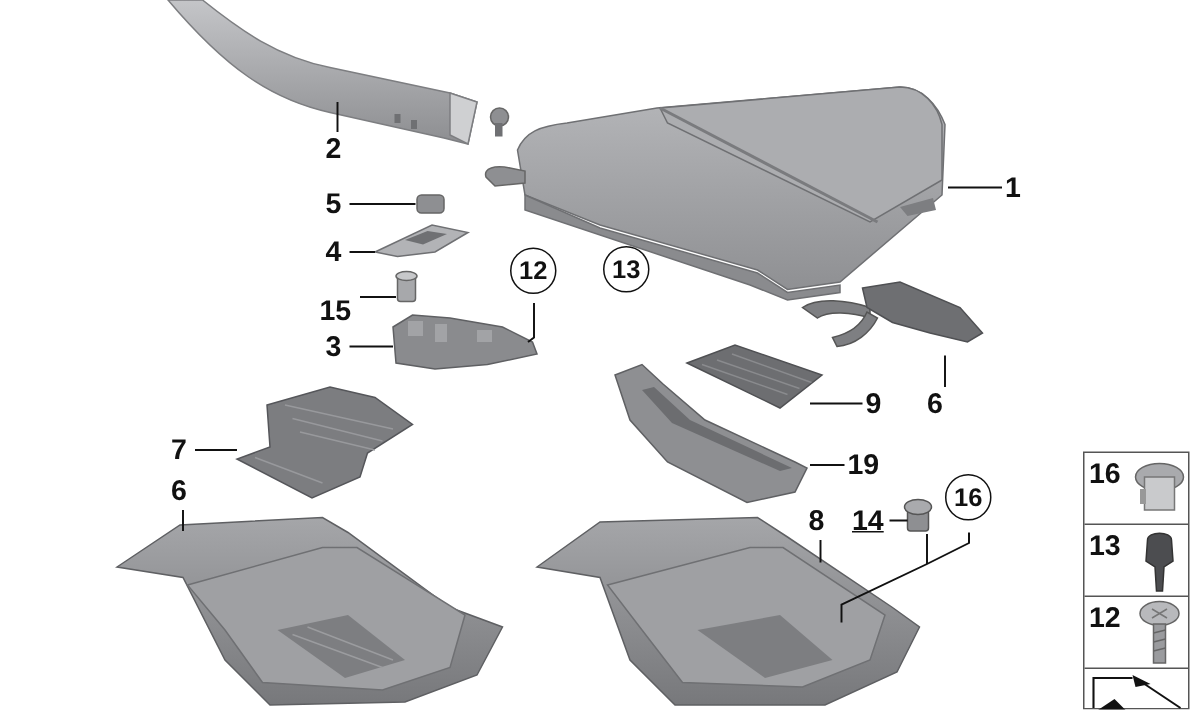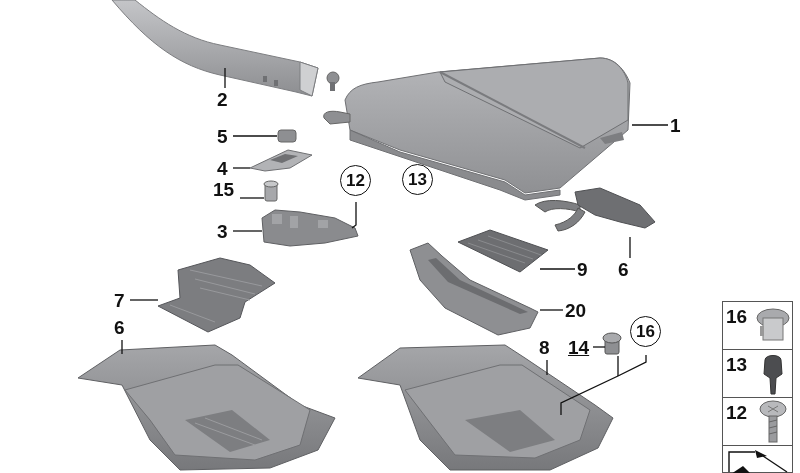--- a/index.html
+++ b/index.html
@@ -134,24 +134,24 @@
 
 <span class="lbl" style="left:670px;top:116px;">1</span>
 <span class="lbl" style="left:217px;top:90px;">2</span>
 <span class="lbl" style="left:217px;top:222px;">3</span>
 <span class="lbl" style="left:217px;top:159px;">4</span>
 <span class="lbl" style="left:217px;top:127px;">5</span>
 <span class="lbl" style="left:114px;top:318px;">6</span>
 <span class="lbl" style="left:114px;top:291px;">7</span>
 <span class="lbl" style="left:539px;top:338px;">8</span>
 <span class="lbl" style="left:577px;top:260px;">9</span>
-<span class="lbl" style="left:565px;top:301px;">20</span>
+<span class="lbl" style="left:565px;top:301px;">19</span>
 <span class="lbl" style="left:618px;top:260px;">6</span>
 <span class="lbl" style="left:568px;top:338px;text-decoration:underline;">14</span>
-<span class="lbl" style="left:213px;top:180px;">15</span>
+<span class="lbl" style="left:213px;top:198px;">15</span>
 
 <div class="circ" style="left:340px;top:165px;">12</div>
 <div class="circ" style="left:402px;top:164px;">13</div>
 <div class="circ" style="left:630px;top:316px;">16</div>
 
 
 <div class="legend">
   <div class="legend-cell" style="top:0;height:48px;">
     <span class="legend-num">16</span>
     <svg style="position:absolute;left:32px;top:4px;" width="36" height="40">

